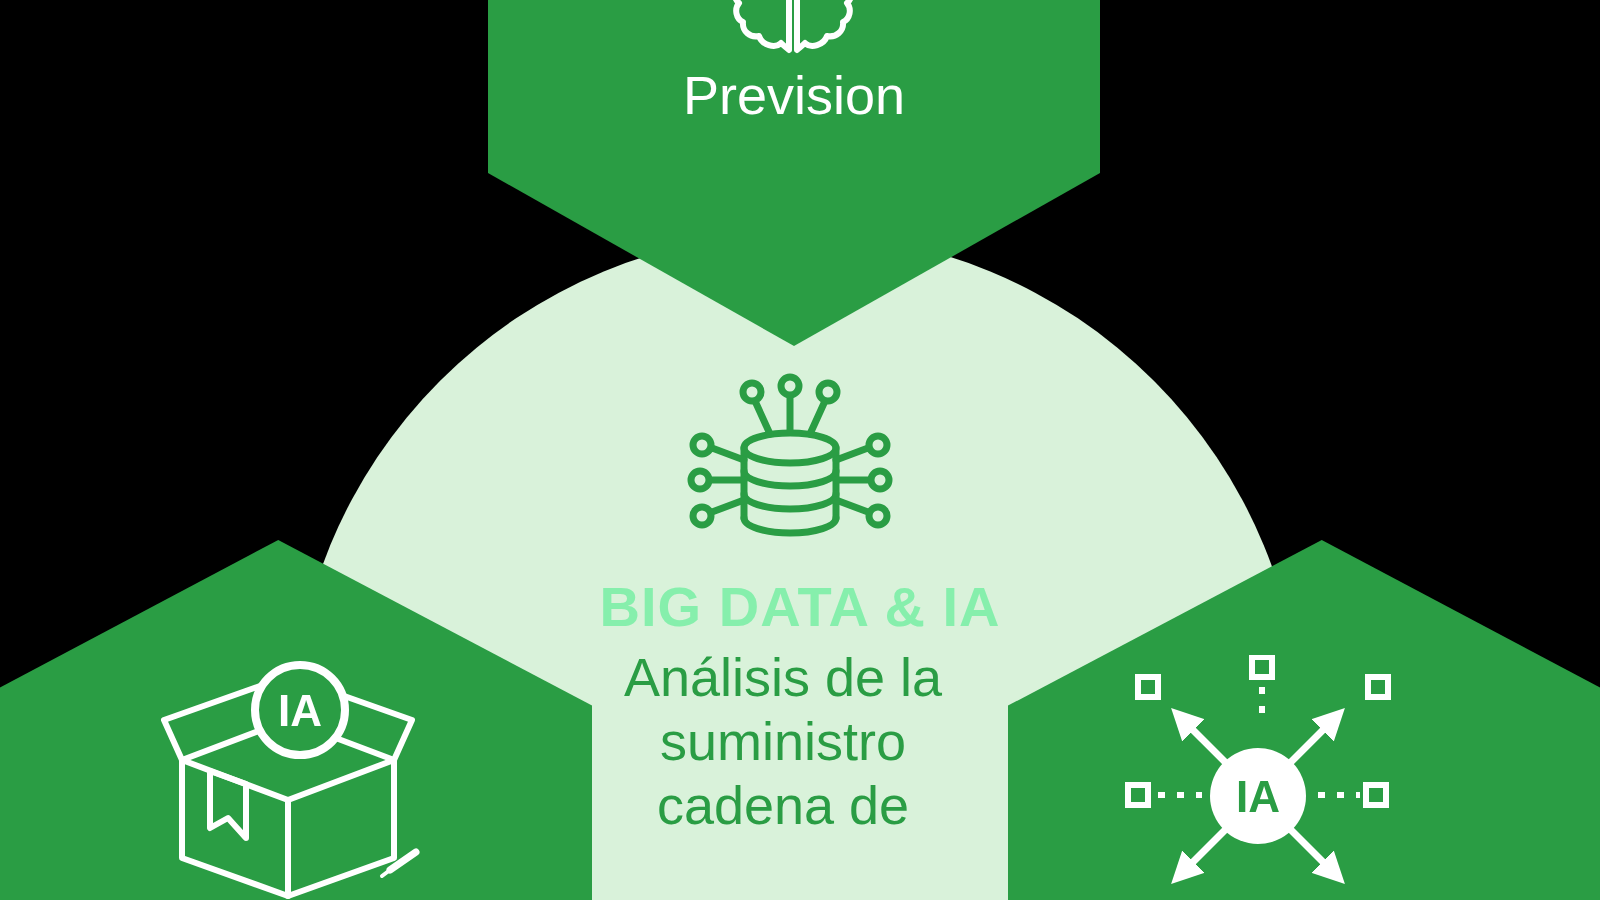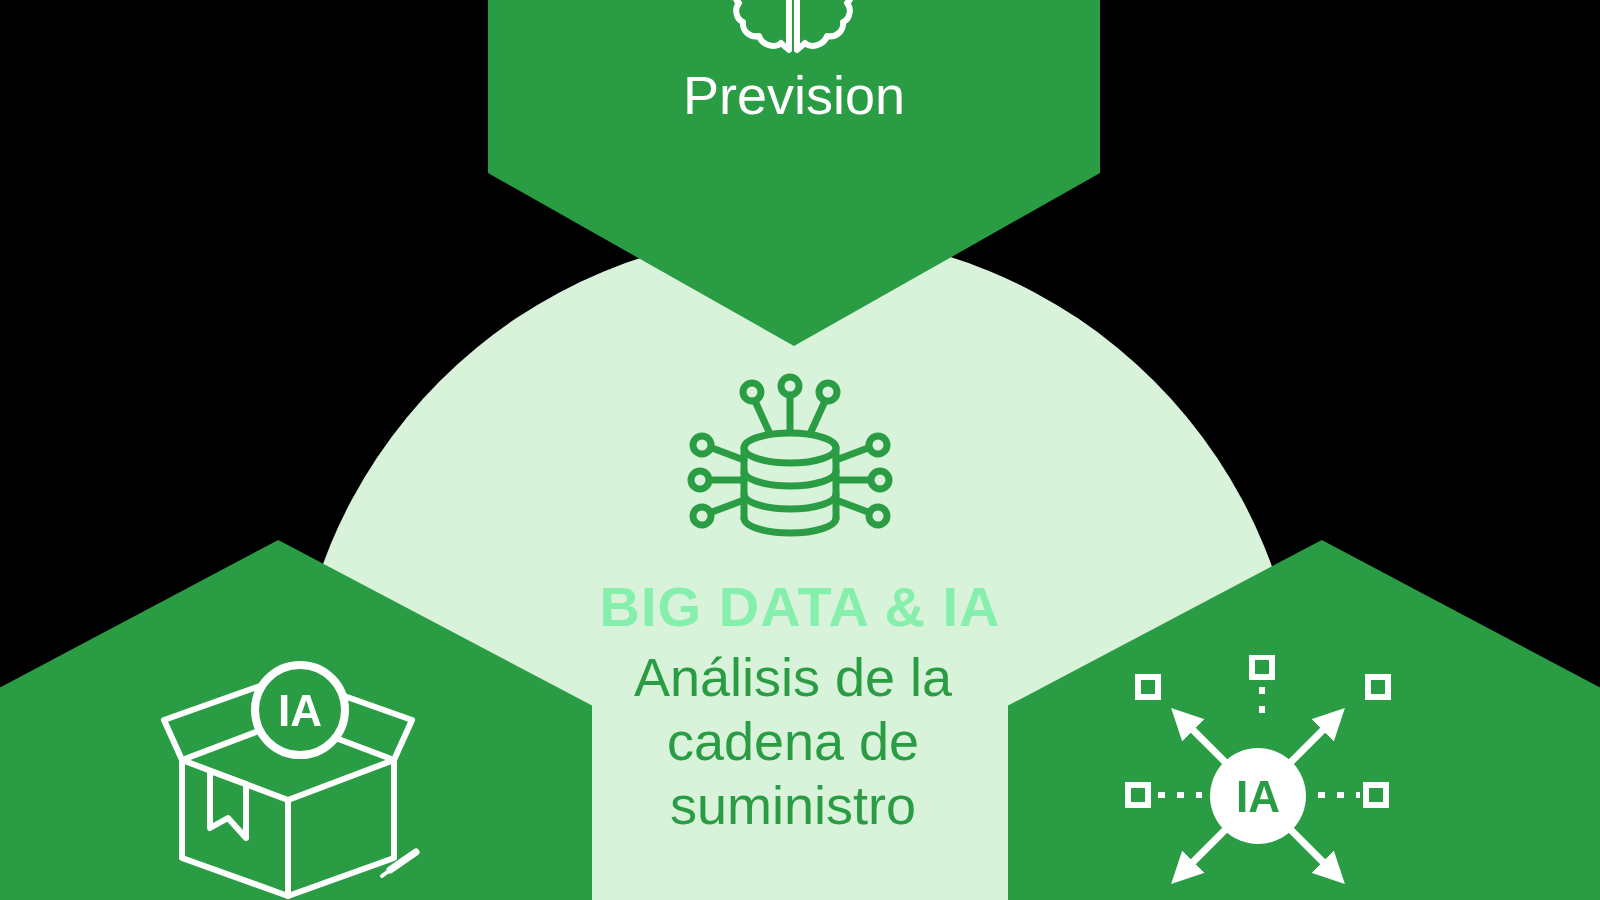--- a/index.html
+++ b/index.html
@@ -36,21 +36,21 @@
     position:absolute; z-index:3; left:488px; top:60px; width:612px;
     text-align:center; color:#ffffff; font-size:54px; line-height:70px;
     font-weight:400;
   }
   .center-title {
     position:absolute; z-index:3; left:295px; top:574px; width:1010px;
     text-align:center; color:#86efac; font-size:56px; font-weight:700;
     letter-spacing:1px;
   }
   .center-sub {
-    position:absolute; z-index:3; left:288px; top:645px; width:1010px;
+    position:absolute; z-index:3; left:278px; top:645px; width:1010px;
     text-align:center; color:#2a9d44; font-size:54px; line-height:64px;
     font-weight:400;
   }
   .badge-label { font-family:"Liberation Sans", sans-serif; font-weight:bold; }
 </style>
 </head>
 <body>
 
 <div class="stage">
 
@@ -93,22 +93,22 @@
         <circle cx="203" cy="75" r="9"></circle>
       <path d="M161 110 L195 110"></path>
         <circle cx="205" cy="110" r="9"></circle>
       <path d="M161 130 L193 142"></path>
         <circle cx="203" cy="146" r="9"></circle>
     </g>
   </svg>
   <div class="center-title">BIG DATA &amp; IA</div>
   <div class="center-sub">
     <div>Análisis de la</div>
+    <div>suministro</div>
     <div>cadena de</div>
-    <div>suministro</div>
   </div>
 
   <svg class="icon pkg-svg" viewBox="0 0 260 252">
     <g fill="none" stroke="#ffffff" stroke-width="6" stroke-linejoin="round" stroke-linecap="round">
 
       <path d="M22 112 L4 72 L100 38 L128 72"></path>
       <path d="M128 72 L156 38 L252 72 L234 112"></path>
 
       <path d="M22 112 L128 72 L234 112 L234 210 L128 248 L22 210 Z"></path>
       <path d="M22 112 L128 152 L234 112"></path>

